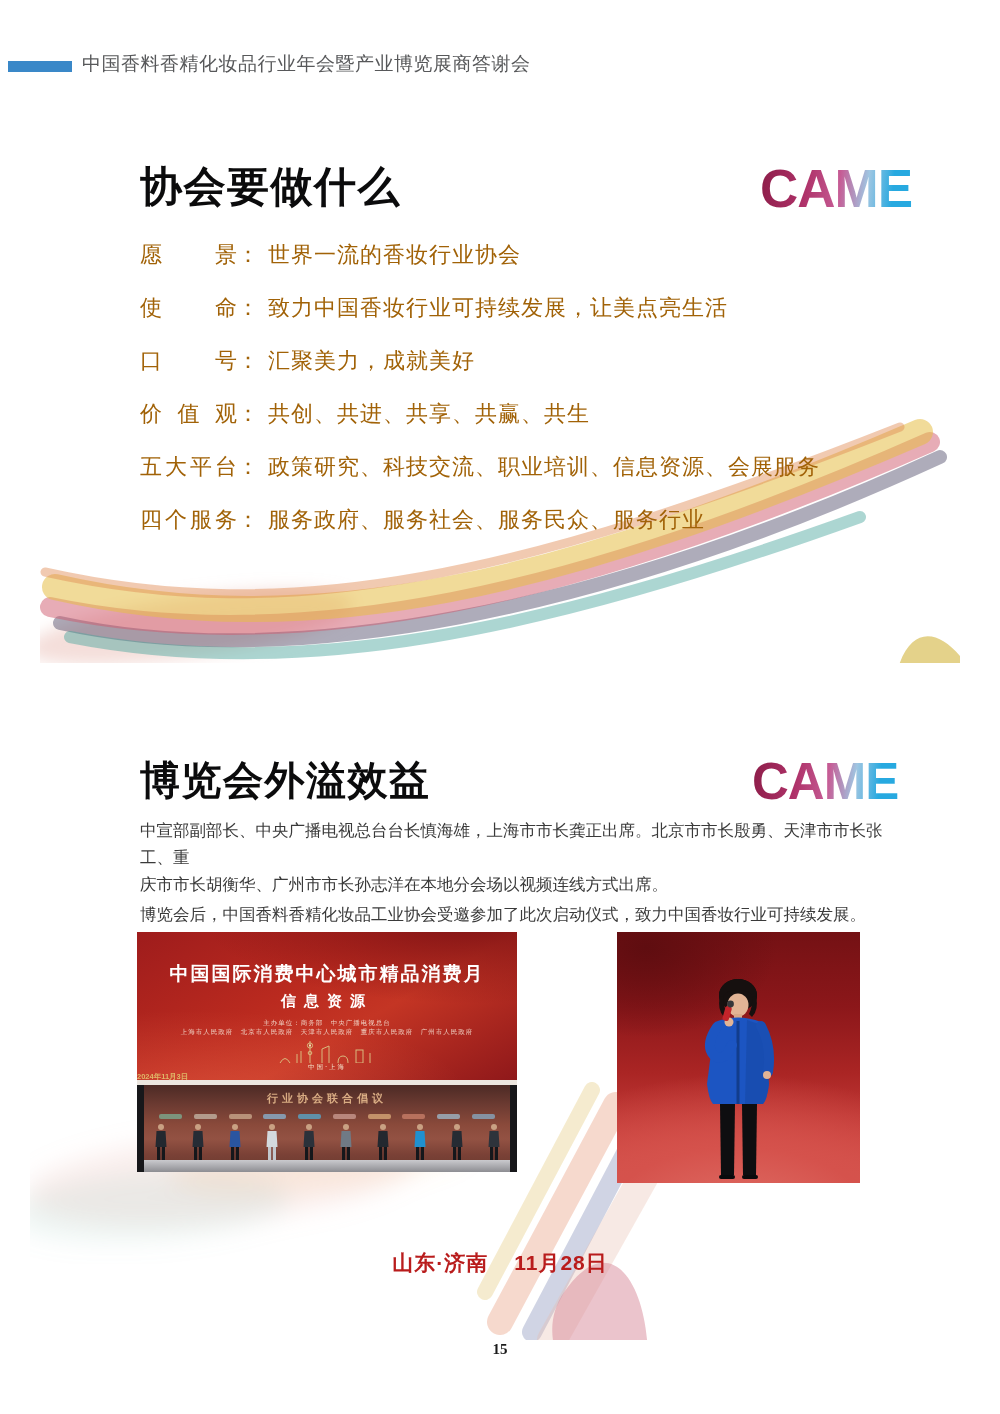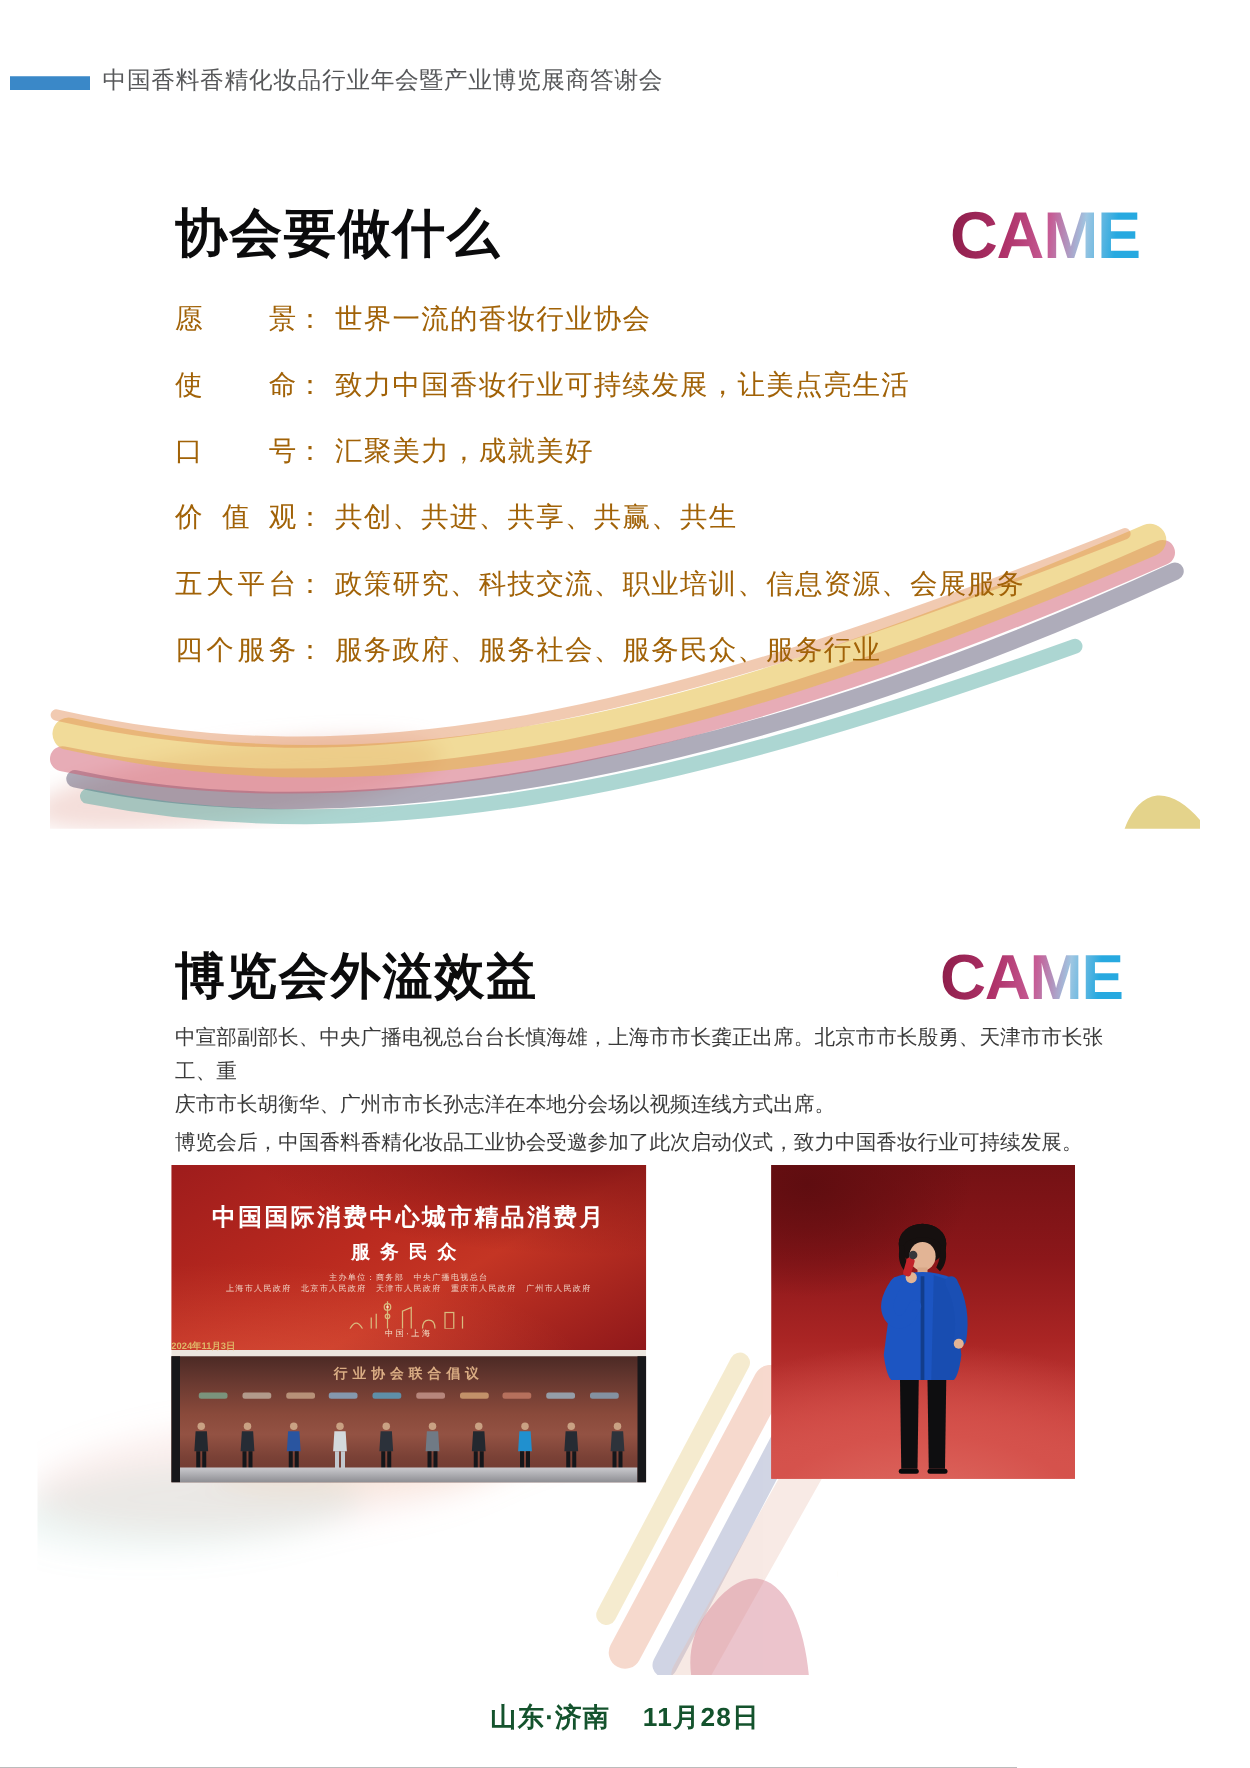--- a/index.html
+++ b/index.html
@@ -38,34 +38,34 @@
      background:radial-gradient(120% 95% at 15% 110%, rgba(255,126,92,.30), rgba(255,126,92,0) 60%),
                 radial-gradient(130% 110% at 88% -12%, #7c1114 0%, rgba(124,17,20,0) 55%),
                 linear-gradient(150deg,#9e1c1c 0%,#ba2a1f 40%,#c43524 60%,#8f181a 100%);}
   .poster-title{padding-top:29px;text-align:center;color:#ffffff;font-weight:700;font-size:19px;letter-spacing:2px;}
   .poster-sub{text-align:center;color:#ffffff;font-weight:700;font-size:15px;letter-spacing:8px;margin-top:5px;}
   .poster-hosts{margin-top:7px;text-align:center;color:#efd0c2;font-size:6.5px;line-height:9px;letter-spacing:1px;}
   .skyline{display:block;margin:1px auto 0;}
   .poster-loc{text-align:center;color:#f3e3cb;font-size:6.5px;letter-spacing:2px;}
   .poster-date{text-align:left;color:#dfb768;font-size:7.5px;font-weight:700;}
   .gapband{height:5px;background:#ece6df;}
-  .stage{position:relative;height:101px;
+  .stage{position:relative;height:87px;
      background:linear-gradient(180deg,#4c2a25 0%,#6b3a31 22%,#8a4a3b 46%,#935243 62%,#7a4136 80%,#693930 100%);}
   .stage:before,.stage:after{content:"";position:absolute;top:0;bottom:0;width:7px;background:#17171a;}
   .stage:before{left:0;} .stage:after{right:0;}
   .stage-banner{position:absolute;top:6px;left:0;width:100%;text-align:center;color:#d9ac83;
      font-size:11px;font-weight:700;letter-spacing:4px;}
   .logo-row{position:absolute;top:29px;left:22px;right:22px;display:flex;justify-content:space-between;opacity:.78;}
   .logo-mark{width:23px;height:5px;border-radius:2px;}
   .floor{position:absolute;bottom:0;left:7px;right:7px;height:12px;background:linear-gradient(180deg,#cacace,#8d8d92);}
   .stage-svg{position:absolute;left:10px;bottom:10px;}
   .woman-svg{position:absolute;left:0;top:0;}
   
-  .footer{position:absolute;left:0;top:1360px;width:100%;text-align:center;
-          font-size:21px;font-weight:700;color:#14532d;letter-spacing:1px;}
+  .footer{position:absolute;left:0;top:1249px;width:100%;text-align:center;
+          font-size:21px;font-weight:700;color:#b91c1c;letter-spacing:1px;}
   .footer .date{margin-left:26px;}
   .pageno{position:absolute;left:0;top:1341px;width:100%;text-align:center;
           font-family:"Liberation Serif","DejaVu Serif",serif;font-size:15px;font-weight:700;color:#1a1a1a;}
   .deco{position:absolute;pointer-events:none;}
 </style>
 </head>
 <body>
 
 <div class="page">
 
@@ -156,21 +156,21 @@
 
   <div class="para p1">
     <div>中宣部副部长、中央广播电视总台台长慎海雄，上海市市长龚正出席。北京市市长殷勇、天津市市长张工、重</div>
     <div>庆市市长胡衡华、广州市市长孙志洋在本地分会场以视频连线方式出席。</div>
   </div>
   <div class="para p2">博览会后，中国香料香精化妆品工业协会受邀参加了此次启动仪式，致力中国香妆行业可持续发展。</div>
 
   <div class="photo photo-left">
     <div class="poster">
       <div class="poster-title">中国国际消费中心城市精品消费月</div>
-      <div class="poster-sub">服务民众</div>
+      <div class="poster-sub">信息资源</div>
       <div class="poster-hosts">
         <div>主办单位：商务部　中央广播电视总台</div>
         <div>上海市人民政府　北京市人民政府　天津市人民政府　重庆市人民政府　广州市人民政府</div>
       </div>
       <svg class="skyline" width="110" height="26" viewBox="0 0 110 26">
         <g stroke="#d9ba7e" fill="none" stroke-width="1">
           <path d="M8,26 q5,-9 10,0"></path>
           <line x1="38" y1="26" x2="38" y2="4"></line>
           <circle cx="38" cy="8.5" r="2.6"></circle>
           <circle cx="38" cy="16" r="1.8"></circle>
@@ -287,14 +287,15 @@
       <path d="M103,172 L118,172 L117,243 L104,243 Z" fill="#0e0e10"></path>
       <path d="M125,172 L140,172 L139,243 L126,243 Z" fill="#0e0e10"></path>
       <rect x="102" y="243" width="16" height="4" rx="2" fill="#0a0a0c"></rect>
       <rect x="125" y="243" width="16" height="4" rx="2" fill="#0a0a0c"></rect>
     </svg>
   </div>
 
   <div class="footer">
     <span>山东·济南</span><span class="date">11月28日</span>
   </div>
+  <div class="pageno">15</div>
 
 </div>
 
 </body></html>

